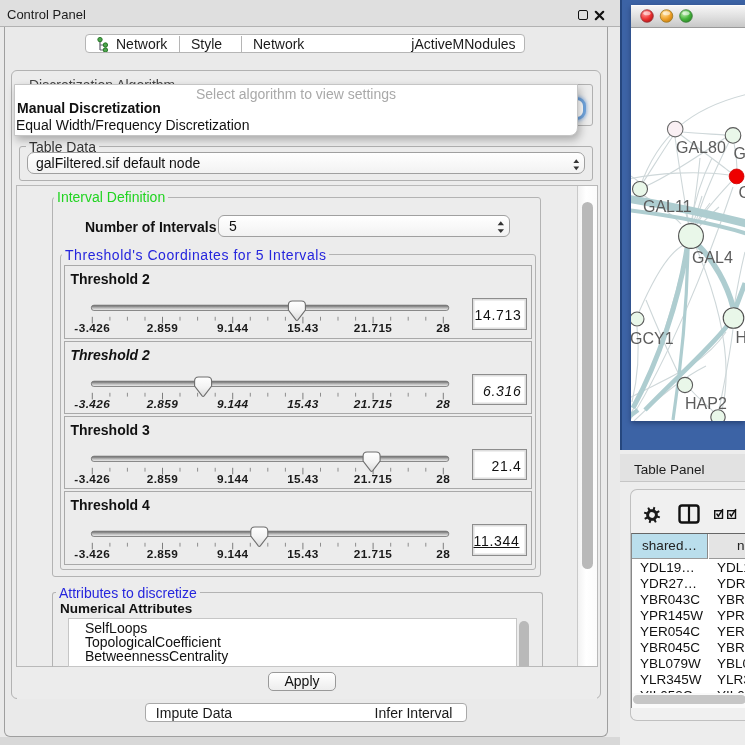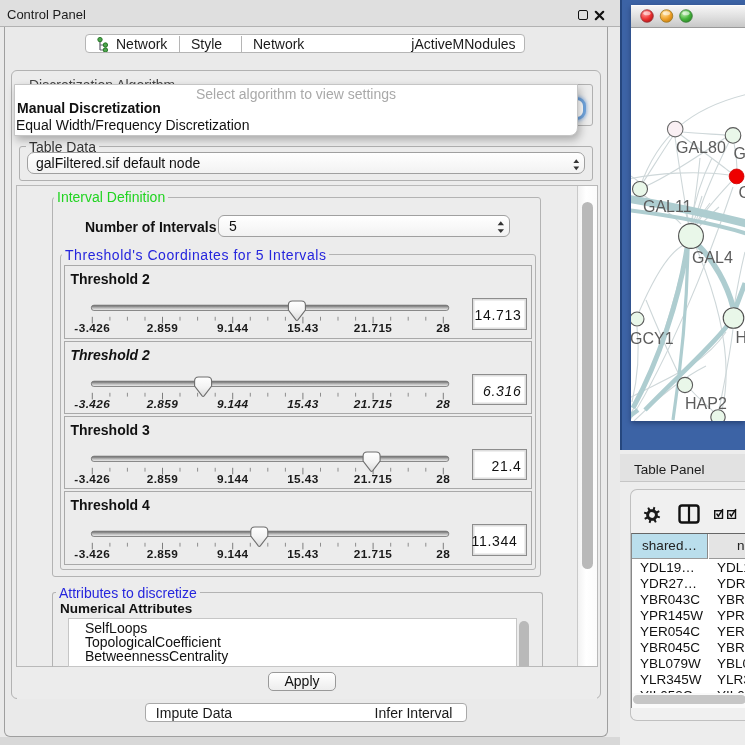--- a/index.html
+++ b/index.html
@@ -266,21 +266,21 @@
       <line x1="378.3" y1="50.8" x2="378.3" y2="57.4" stroke="#7d7d7d" stroke-width="1"></line>
     <text x="27.3" y="66" font-size="11.8" font-weight="bold" letter-spacing="0.4" fill="#1a1a1a" text-anchor="middle" font-family="Liberation Sans, sans-serif">-3.426</text>
       <text x="97.5" y="66" font-size="11.8" font-weight="bold" letter-spacing="0.4" fill="#1a1a1a" text-anchor="middle" font-family="Liberation Sans, sans-serif">2.859</text>
       <text x="167.7" y="66" font-size="11.8" font-weight="bold" letter-spacing="0.4" fill="#1a1a1a" text-anchor="middle" font-family="Liberation Sans, sans-serif">9.144</text>
       <text x="237.9" y="66" font-size="11.8" font-weight="bold" letter-spacing="0.4" fill="#1a1a1a" text-anchor="middle" font-family="Liberation Sans, sans-serif">15.43</text>
       <text x="308.1" y="66" font-size="11.8" font-weight="bold" letter-spacing="0.4" fill="#1a1a1a" text-anchor="middle" font-family="Liberation Sans, sans-serif">21.715</text>
       <text x="378.3" y="66" font-size="11.8" font-weight="bold" letter-spacing="0.4" fill="#1a1a1a" text-anchor="middle" font-family="Liberation Sans, sans-serif">28</text>
     <path d="M185.8,39 Q185.8,35 189.8,35 L198.8,35 Q202.8,35 202.8,39 L202.8,44 L195.3,53.8 Q194.3,55 193.3,53.8 L185.8,44 Z" fill="url(#thumbgrad3)" stroke="#6e6e6e" stroke-width="1.1"></path>
   </svg>
   <div class="abs" style="left:407px; top:32px; width:55px; height:31.5px; background:#fff; border:1px solid #8d8d8d; box-shadow:inset 0 0 0 1.5px #dedede;"></div>
-  <div class="abs" style="left:407px; top:41px; width:50px; text-align:left; font-size:14px; letter-spacing:0.7px; color:#111;">11.344</div>
+  <div class="abs" style="left:407px; top:41px; width:50px; text-align:center; font-size:14px; letter-spacing:0.7px; color:#111;text-decoration:underline;">11.344</div>
 </div>
 
 <div class="abs" style="left:52px; top:592px; width:491px; height:80px; border:1px solid #b3b3b3; border-radius:3px; border-bottom:none;"></div>
 <div class="abs" style="left:56px; top:585px; font-size:14px; color:#2525dd; background:#ececec; padding:0 3px;">Attributes to discretize</div>
 <div class="abs" style="left:60px; top:601px; font-size:13.5px; font-weight:bold; color:#111;">Numerical Attributes</div>
 <div class="abs" style="left:68px; top:618px; width:449px; height:49px; background:#fff; border:1px solid #c6c6c6; font-size:14px; color:#111; overflow:hidden;">
   <div style="padding:3px 0 0 16px; line-height:13.9px;">SelfLoops<br>TopologicalCoefficient<br>BetweennessCentrality</div>
 </div>
 <div class="abs" style="left:519px; top:621px; width:10px; height:46px; background:#b9b9b9; border-radius:5px 5px 0 0;"></div>
 

